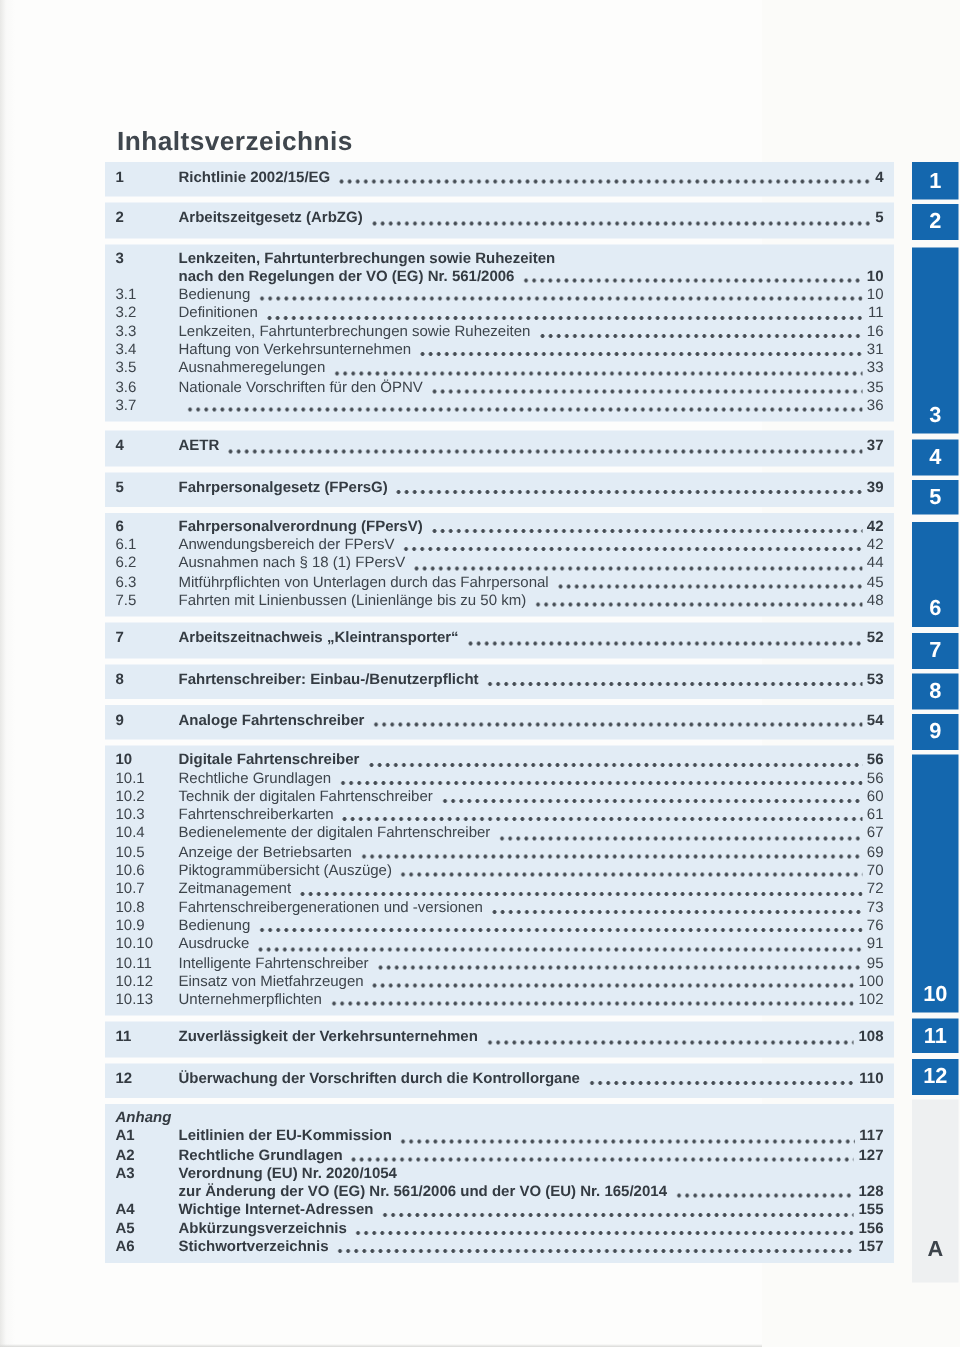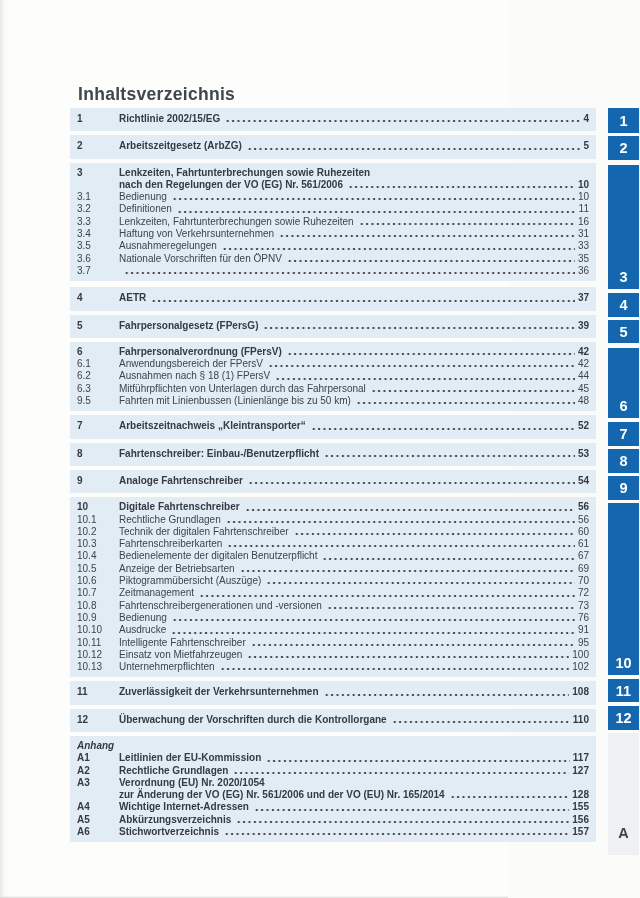--- a/index.html
+++ b/index.html
@@ -183,21 +183,21 @@
           <span class="leader"></span>
           <span class="page-num">44</span>
         </div>
         <div class="row">
           <span class="num">6.3</span>
           <span class="entry-text">Mitführpflichten von Unterlagen durch das Fahrpersonal</span>
           <span class="leader"></span>
           <span class="page-num">45</span>
         </div>
         <div class="row">
-          <span class="num">9.5</span>
+          <span class="num">7.5</span>
           <span class="entry-text">Fahrten mit Linienbussen (Linienlänge bis zu 50 km)</span>
           <span class="leader"></span>
           <span class="page-num">48</span>
         </div>
       </div>
       <div class="band single" id="sec-7">
         <div class="row bold">
           <span class="num">7</span>
           <span class="entry-text">Arbeitszeitnachweis „Kleintransporter“</span>
           <span class="leader"></span>
@@ -240,21 +240,21 @@
           <span class="page-num">60</span>
         </div>
         <div class="row">
           <span class="num">10.3</span>
           <span class="entry-text">Fahrtenschreiberkarten</span>
           <span class="leader"></span>
           <span class="page-num">61</span>
         </div>
         <div class="row">
           <span class="num">10.4</span>
-          <span class="entry-text">Bedienelemente der digitalen Benutzerpflicht</span>
+          <span class="entry-text">Bedienelemente der digitalen Fahrtenschreiber</span>
           <span class="leader"></span>
           <span class="page-num">67</span>
         </div>
         <div class="row">
           <span class="num">10.5</span>
           <span class="entry-text">Anzeige der Betriebsarten</span>
           <span class="leader"></span>
           <span class="page-num">69</span>
         </div>
         <div class="row">

